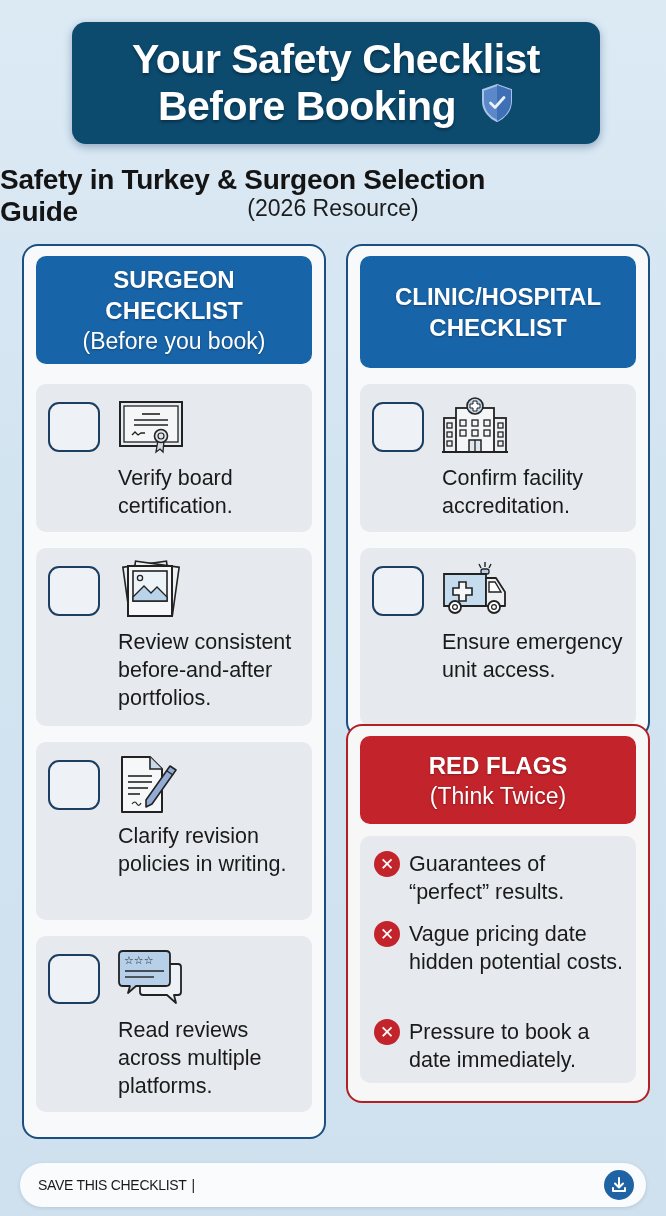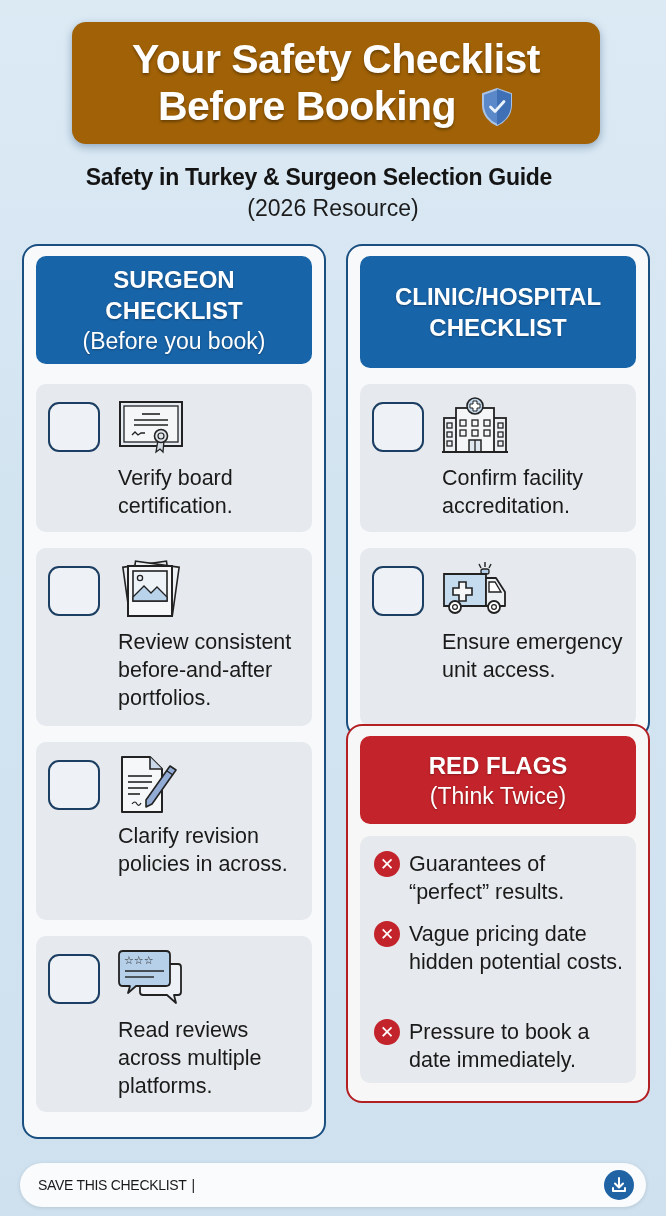--- a/index.html
+++ b/index.html
@@ -6,32 +6,32 @@
   html, body { width: 666px; height: 1216px; }
   body {
     font-family: "Liberation Sans", "DejaVu Sans", sans-serif;
     background: linear-gradient(180deg, #dceaf4 0%, #d3e4f1 40%, #cfe1ef 100%);
     position: relative;
     overflow: hidden;
     color: #1b1b1b;
   }
   .title-banner {
     position: absolute; left: 72px; top: 22px; width: 528px; height: 122px;
-    background: #a16207; border-radius: 14px;
+    background: #0c4a6e; border-radius: 14px;
     box-shadow: 0 3px 8px rgba(10,50,100,0.35);
     display: flex; flex-direction: column; align-items: center; justify-content: center;
     color: #fff; font-weight: bold; font-size: 41px; line-height: 47px;
     text-shadow: 0 2px 3px rgba(0,0,0,0.35);
     letter-spacing: -0.5px;
   }
-  .title-line2 { display: flex; align-items: center; gap: 24px; }
+  .title-line2 { display: flex; gap: 24px; }
   .shield { width: 34px; height: 40px; }
   .subtitle {
-    position: absolute; left: 0; width: 552px; top: 164px; text-align: right;
-    font-size: 23px; font-weight: bold; color: #141414; letter-spacing: -0.3px;
+    position: absolute; left: 0; width: 552px; top: 164px; text-align: left;
+    font-size: 28px; font-weight: bold; color: #141414; letter-spacing: -0.3px;
   }
   .subtitle2 {
     position: absolute; left: 0; width: 666px; top: 195px; text-align: center;
     font-size: 23px; color: #1c1c1c;
   }
   .panel {
     position: absolute; background: #f7f9fb; border: 2.5px solid #1a4f80;
     border-radius: 16px;
   }
   .panel.red { border-color: #b22024; background: #f8f7f7; }
@@ -145,21 +145,21 @@
       <path d="M4 3 H32 L44 15 V58 H4 Z" fill="#f6f7f9" stroke="#222" stroke-width="2" stroke-linejoin="round"></path>
       <path d="M32 3 V15 H44" fill="#c9d9ea" stroke="#222" stroke-width="1.6"></path>
       <line x1="10" y1="22" x2="34" y2="22" stroke="#222" stroke-width="1.6"></line>
       <line x1="10" y1="28" x2="34" y2="28" stroke="#222" stroke-width="1.6"></line>
       <line x1="10" y1="34" x2="30" y2="34" stroke="#222" stroke-width="1.6"></line>
       <line x1="10" y1="40" x2="22" y2="40" stroke="#222" stroke-width="1.6"></line>
       <path d="M14 50 q3 -4 5 0 q2 3 4 -1" fill="none" stroke="#222" stroke-width="1.2"></path>
       <path d="M52 12 L58 16 L34 50 L28 53 L28 46 Z" fill="#93acd6" stroke="#222" stroke-width="1.6" stroke-linejoin="round"></path>
       <line x1="49" y1="17" x2="55" y2="21" stroke="#222" stroke-width="1.3"></line>
     </svg>
-    <div class="card-text">Clarify revision policies in across.</div>
+    <div class="card-text">Clarify revision policies in writing.</div>
   </div>
 
   <div class="card" style="top:690px; height:176px;">
     <div class="checkbox"></div>
     <svg class="card-icon" viewBox="0 0 66 60">
       <path d="M22 16 H60 Q63 16 63 19 V44 Q63 47 60 47 H56 L58 55 L49 47 H25 Q22 47 22 44 Z" fill="#eef2f6" stroke="#222" stroke-width="1.8" stroke-linejoin="round"></path>
       <path d="M5 3 H48 Q52 3 52 7 V34 Q52 38 48 38 H18 L10 45 L12 38 H5 Q1 38 1 34 V7 Q1 3 5 3 Z" fill="#b6d0ea" stroke="#222" stroke-width="1.8" stroke-linejoin="round"></path>
       <text x="6" y="16" font-size="11" fill="#222" font-family="DejaVu Sans, sans-serif">☆☆☆</text>
       <line x1="7" y1="23" x2="46" y2="23" stroke="#222" stroke-width="1.4"></line>
       <line x1="7" y1="29" x2="36" y2="29" stroke="#222" stroke-width="1.4"></line>

